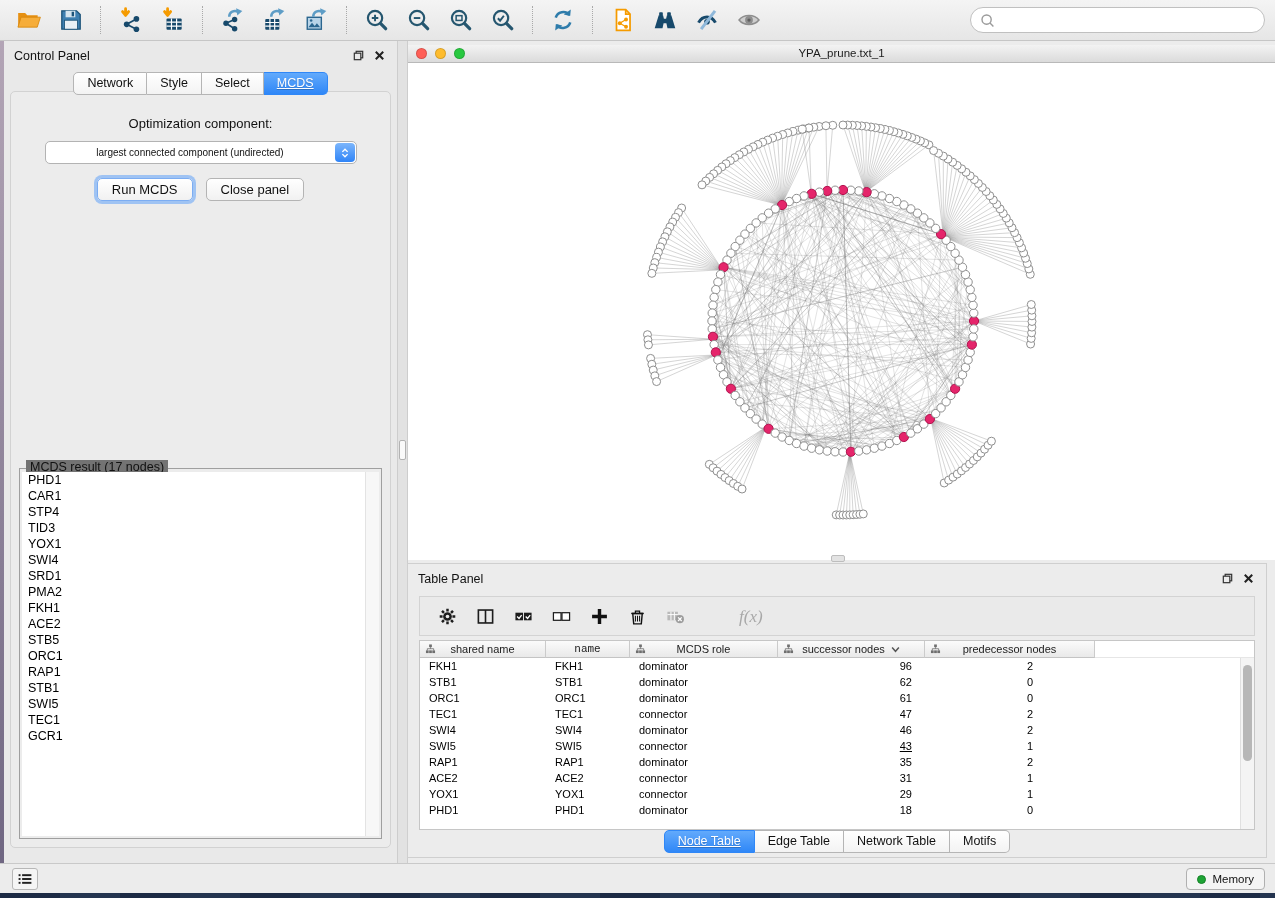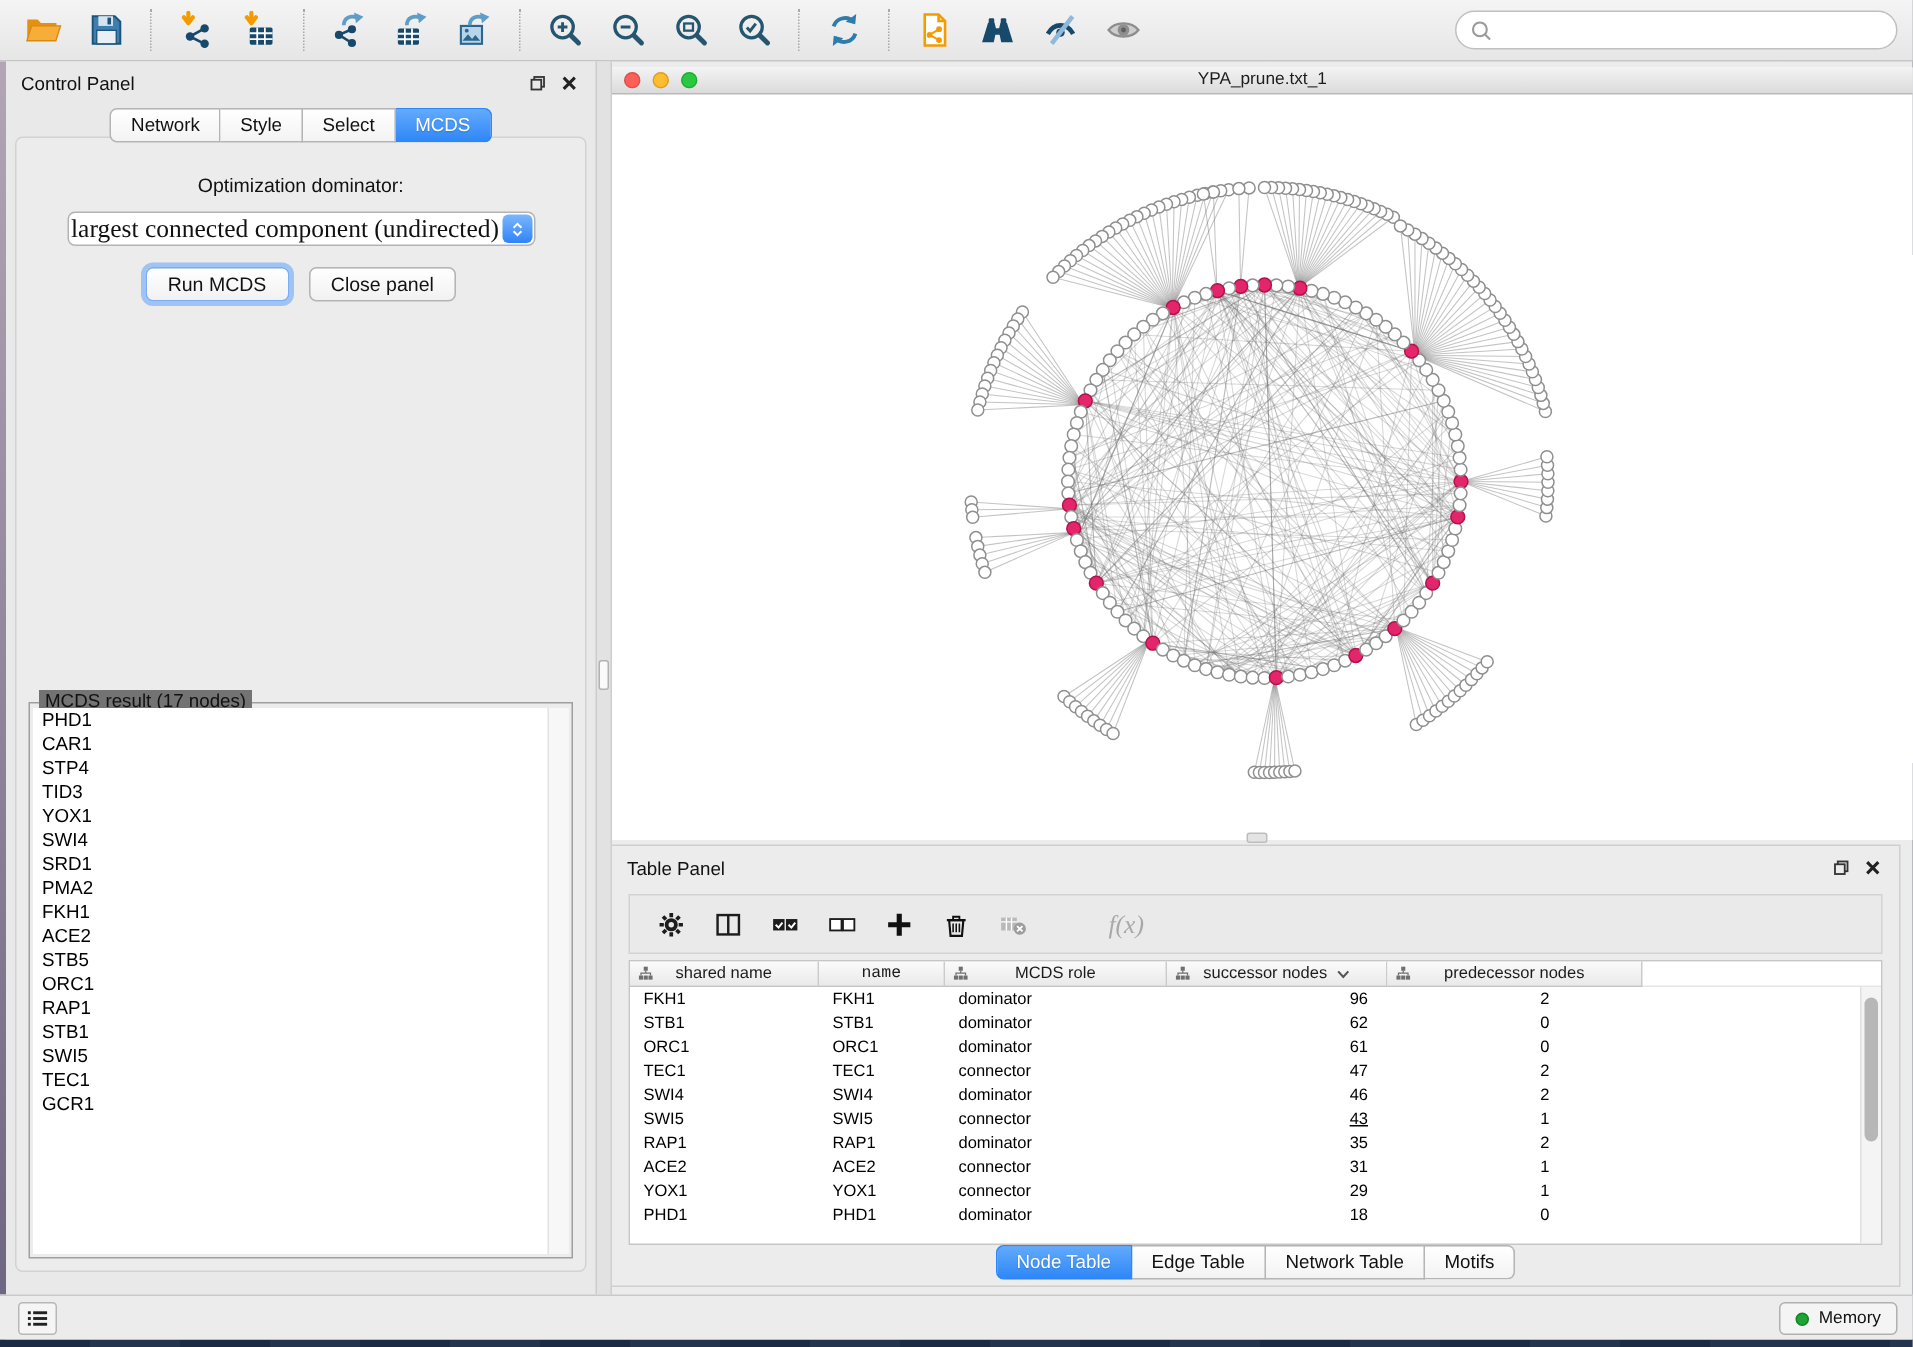--- a/index.html
+++ b/index.html
@@ -22,24 +22,24 @@
   .cp{position:absolute;left:4px;top:41px;width:393px;height:822px;background:#e9e9e9;}
   .panel-title{position:absolute;left:10px;top:8px;font-size:12.5px;color:#111;text-align:center;}
   .win-float{position:absolute;right:32px;top:8px;line-height:0;}
   .win-close{position:absolute;right:11px;top:8px;line-height:0;}
   .cp-box{position:absolute;left:6px;right:6px;top:50px;bottom:15px;background:#ececec;border:1px solid #d2d2d2;border-radius:5px;}
   .cp-tabs{position:absolute;top:31px;left:0;right:0;display:flex;justify-content:center;z-index:2;}
   .seg{display:flex;}
   .seg .tab{background:linear-gradient(#fff,#f3f3f3);border:1px solid #b5b5b5;border-left:none;padding:3px 13px;font-size:12.5px;line-height:15px;color:#111;cursor:default;}
   .seg .tab:first-child{border-left:1px solid #b5b5b5;border-radius:5px 0 0 5px;}
   .seg .tab:last-child{border-radius:0 5px 5px 0;}
-  .seg .tab.active{background:linear-gradient(#62aafc,#2f87f7);border-color:#2f87f7;color:#fff;text-shadow:0 1px 1px rgba(0,0,0,.2);}
+  .seg .tab.active{background:linear-gradient(#62aafc,#2f87f7);border-color:#2f87f7;color:#fff;text-shadow:0 1px 1px rgba(0,0,0,.2);text-decoration:underline;}
   .crit-label{margin-top:24px;text-align:center;font-size:13px;color:#111;}
   .dropdown{margin:10px auto 0;width:312px;height:23px;background:#fff;border:1px solid #b3b3b3;border-radius:5px;display:flex;align-items:center;box-sizing:border-box;}
-  .dd-text{flex:1;font-size:17px;color:#111;text-align:center;white-space:nowrap;overflow:hidden;font-family:Liberation Serif, serif;}
+  .dd-text{flex:1;font-size:10px;color:#111;text-align:center;white-space:nowrap;overflow:hidden;}
   .dd-stepper{width:20px;height:19px;margin-right:1px;border-radius:4px;background:linear-gradient(#7cb6fc,#2f84f7);display:flex;align-items:center;justify-content:center;flex:none;}
   .btn-row{display:flex;justify-content:center;gap:13px;margin-top:14px;}
   .mac-btn{background:linear-gradient(#ffffff,#f1f1f1);border:1px solid #b4b4b4;border-radius:5px;font-size:13px;height:23px;padding:0 14px;box-sizing:border-box;color:#111;font-family:"Liberation Sans",sans-serif;}
   .mac-btn.focus{box-shadow:0 0 0 3px rgba(96,162,250,.55);border-color:#7cadf2;}
   .fs{position:absolute;left:8px;right:8px;top:376px;bottom:8px;border:1px solid #9f9f9f;background:#ececec;}
   .fs-legend{position:absolute;top:-9px;left:6px;background:#737373;padding:0 4px;font-size:12.5px;color:#111;}
   .mcds-inner{position:absolute;left:2px;right:2px;top:3px;bottom:2px;background:#fff;overflow:hidden;}
   .list-track{position:absolute;top:0;bottom:0;right:0;width:13px;background:#f7f7f7;border-left:1px solid #e3e3e3;}
   .list-item{font-size:12.5px;line-height:16px;padding-left:6px;color:#000;}
 
@@ -250,21 +250,21 @@
   <div class="cp">
     <div class="panel-title">Control Panel</div>
     <span class="win-float"><svg width="13" height="13" viewBox="0 0 14 14">
           <rect x="4.5" y="2.5" width="7" height="7" fill="#e9e9e9" stroke="#333" stroke-width="1.3"></rect>
           <rect x="2.5" y="4.5" width="7" height="7" fill="#e9e9e9" stroke="#333" stroke-width="1.3"></rect>
         </svg></span>
     <span class="win-close"><svg width="13" height="13" viewBox="0 0 14 14">
           <path d="M3 3 L11 11 M11 3 L3 11" stroke="#222" stroke-width="2.2"></path>
         </svg></span>
     <div class="cp-box">
-      <div class="crit-label">Optimization dominator:</div>
+      <div class="crit-label">Optimization component:</div>
       <div class="dropdown">
         <span class="dd-text">largest connected component (undirected)</span>
         <span class="dd-stepper">
             <svg width="12" height="12" viewBox="0 0 16 12">
               <path d="M4.5 4.5 L8 1 L11.5 4.5" stroke="#fff" stroke-width="1.8" fill="none"></path>
               <path d="M4.5 7.5 L8 11 L11.5 7.5" stroke="#fff" stroke-width="1.8" fill="none"></path>
             </svg>
           </span>
       </div>
       <div class="btn-row">

